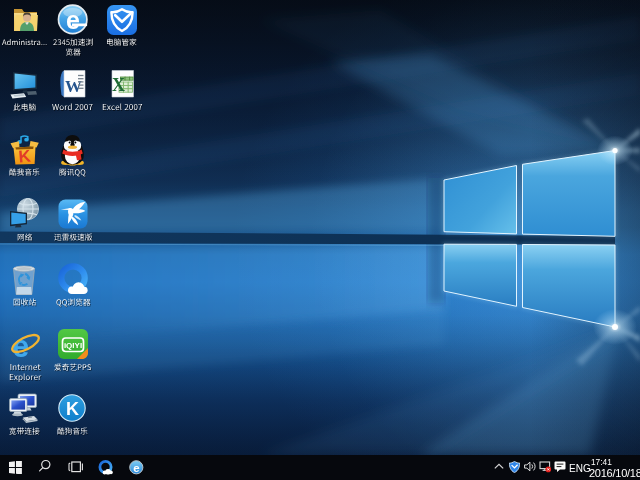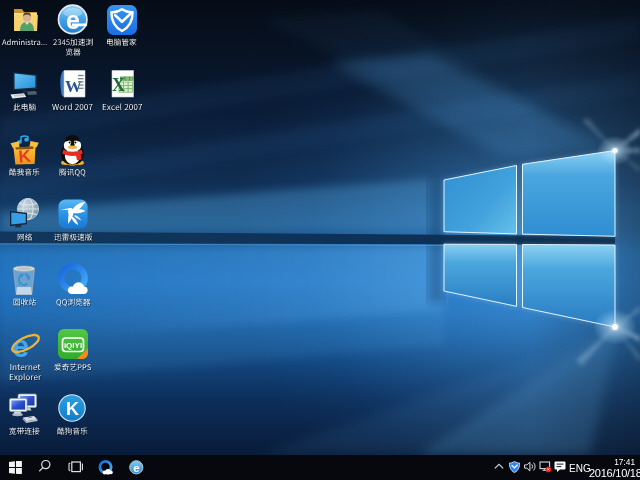--- a/index.html
+++ b/index.html
@@ -504,15 +504,15 @@
 <line x1="5.8" y1="7.6" x2="5.8" y2="9.3" stroke="#d8d8d8" stroke-width="1"></line>
 <circle cx="9.3" cy="8.4" r="2.8" fill="#e8211d"></circle>
 <path d="M8.3,7.4 L10.3,9.4 M10.3,7.4 L8.3,9.4" stroke="#fff" stroke-width="0.9"></path>
 </svg>
 <svg class="tb" style="left:554px;top:461px" width="12" height="12">
 <path d="M1.4,0.5 L10.6,0.5 C11.1,0.5 11.5,0.9 11.5,1.4 L11.5,7.6 C11.5,8.1 11.1,8.5 10.6,8.5 L6,8.5 L3,11 L3,8.5 L1.4,8.5 C0.9,8.5 0.5,8.1 0.5,7.6 L0.5,1.4 C0.5,0.9 0.9,0.5 1.4,0.5 Z" fill="#fbfbfb"></path>
 <line x1="2.6" y1="3.1" x2="9.4" y2="3.1" stroke="#1a1a1a" stroke-width="1"></line>
 <line x1="2.6" y1="5.6" x2="7.4" y2="5.6" stroke="#1a1a1a" stroke-width="1"></line>
 </svg>
 <div class="tb" style="left:569px;top:463px;font-size:10px;color:#fff">ENG</div>
-<div class="tb" style="left:591px;top:457px;width:44px;text-align:right;font-size:8.3px;color:#fff">17:41</div>
+<div class="tb" style="left:591px;top:457px;width:44px;text-align:left;font-size:8.3px;color:#fff">17:41</div>
 <div class="tb" style="left:589px;top:467px;width:44px;text-align:right;font-size:11px;color:#fff;letter-spacing:-0.25px">2016/10/18</div>
 
 </div>
 </body></html>

